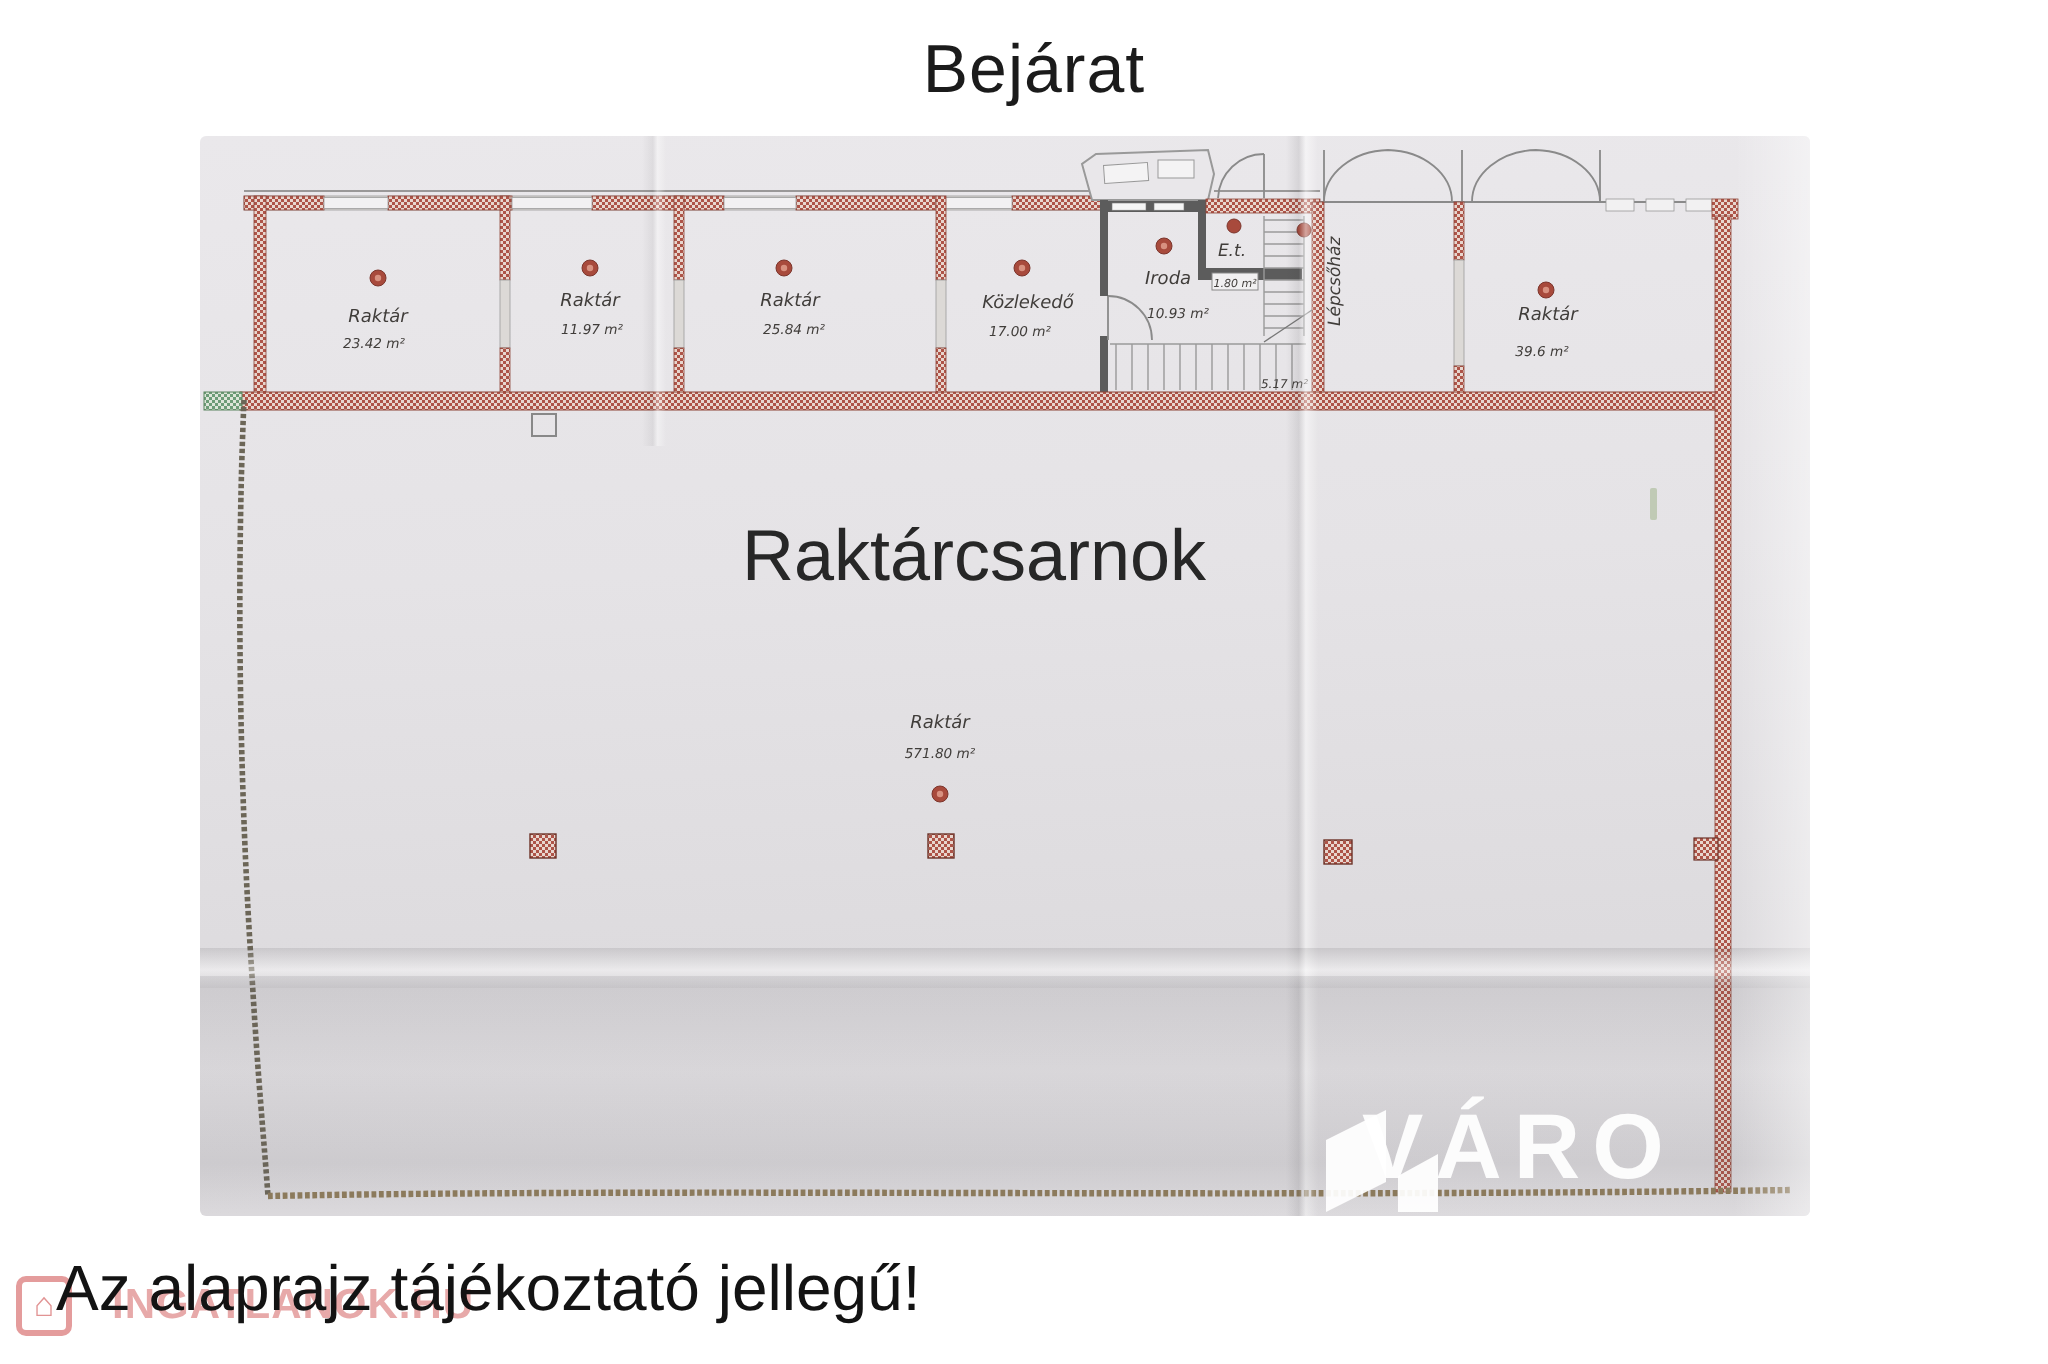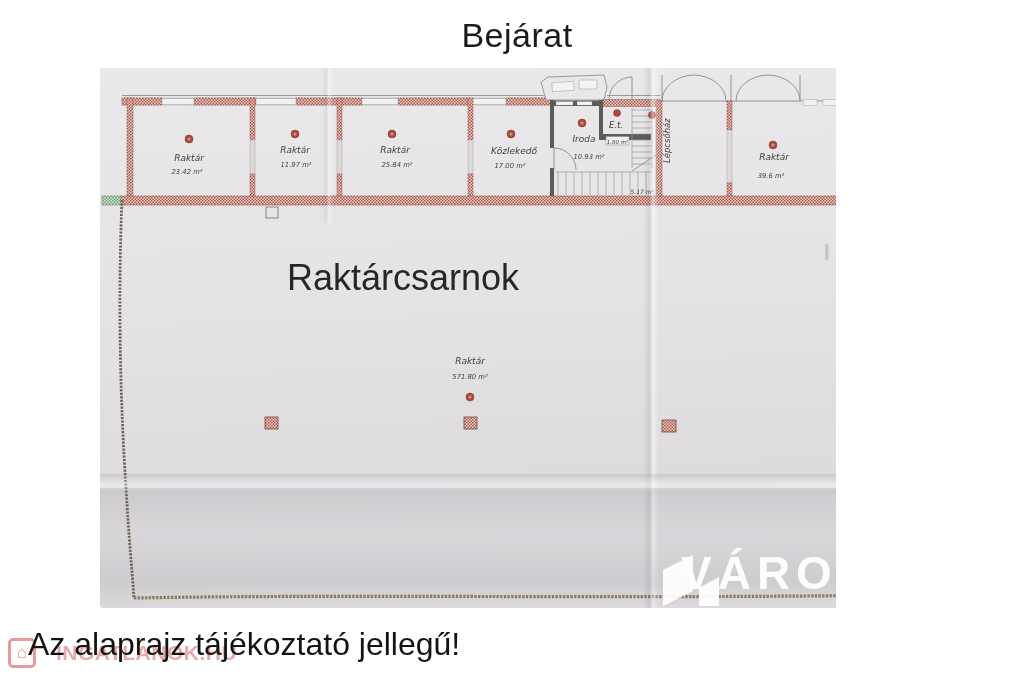--- a/index.html
+++ b/index.html
@@ -1,36 +1,36 @@
 <!DOCTYPE html>
 <html><head>
 <meta charset="utf-8">
 <style>
   html,body{margin:0;padding:0;background:#fff;}
-  .stage{position:relative;width:836px;height:682px;background:#ffffff;overflow:hidden;
+  .stage{position:relative;width:1024px;height:682px;background:#ffffff;overflow:hidden;
          font-family:"Liberation Sans",sans-serif;}
   .page-title{position:absolute;left:0;top:16px;width:1034px;text-align:center;
     font-size:34px;color:#1b1b1b;letter-spacing:.5px;}
   .paper{position:absolute;left:100px;top:68px;width:805px;height:540px;border-radius:3px;
     overflow:hidden;
     background:
       linear-gradient(178deg, #eae8eb 0%, #e5e3e6 40%, #e0dee1 62%, #dddbde 75%, #e2e0e3 100%);}
   .paper svg{position:absolute;left:0;top:0;z-index:1;}
   .crease{position:absolute;z-index:2;pointer-events:none;}
   .crease.v1{left:543px;top:0;width:16px;height:540px;
     background:linear-gradient(90deg,rgba(60,58,62,0) 0%,rgba(60,58,62,.11) 40%,rgba(255,255,255,.5) 62%,rgba(60,58,62,0) 100%);}
   .crease.v2{left:221px;top:0;width:12px;height:155px;
     background:linear-gradient(90deg,rgba(60,58,62,0),rgba(60,58,62,.07) 45%,rgba(255,255,255,.4) 65%,rgba(60,58,62,0));}
   .crease.h1{left:0;top:406px;width:805px;height:20px;
     background:linear-gradient(180deg,rgba(60,58,62,.12),rgba(255,255,255,.42) 55%,rgba(60,58,62,.05));}
   .lowband{position:absolute;z-index:2;left:0;top:420px;width:805px;height:120px;pointer-events:none;
     background:linear-gradient(180deg,rgba(95,93,99,.13),rgba(95,93,99,.05) 40%,rgba(95,93,99,.15) 78%,rgba(130,128,134,.06));}
   .rightlight{position:absolute;z-index:2;right:0;top:0;width:38px;height:540px;pointer-events:none;
     background:linear-gradient(90deg,rgba(255,255,255,0),rgba(255,255,255,.45));}
-  .hall-headline{position:absolute;z-index:3;left:187px;top:188px;width:400px;
+  .hall-headline{position:absolute;z-index:3;left:187px;top:188px;width:400px;text-align:center;
     font-family:"Liberation Sans",sans-serif;font-size:36px;line-height:44px;color:#272727;}
   .varo{position:absolute;z-index:3;left:555px;top:482px;display:flex;align-items:flex-end;}
   .varo-text{font-size:46px;font-weight:bold;letter-spacing:6px;color:rgba(255,255,255,.93);
     margin-left:26px;line-height:1;padding-bottom:16px;white-space:nowrap;}
   .ingatlanok{position:absolute;left:8px;top:638px;display:flex;align-items:center;z-index:1;}
   .ihouse{display:inline-flex;align-items:center;justify-content:center;width:22px;height:24px;
     border:3px solid rgba(205,75,75,.55);border-radius:5px;color:rgba(205,75,75,.6);
     font-size:17px;font-weight:bold;}
   .iportal{margin-left:20px;font-size:21px;font-weight:bold;letter-spacing:.5px;
     color:rgba(205,75,75,.48);}

